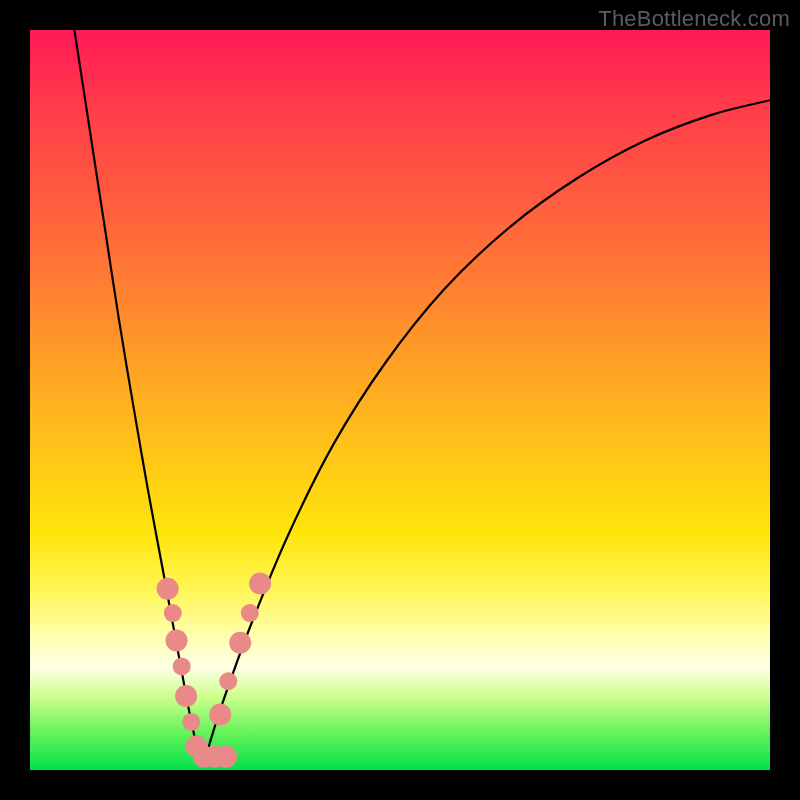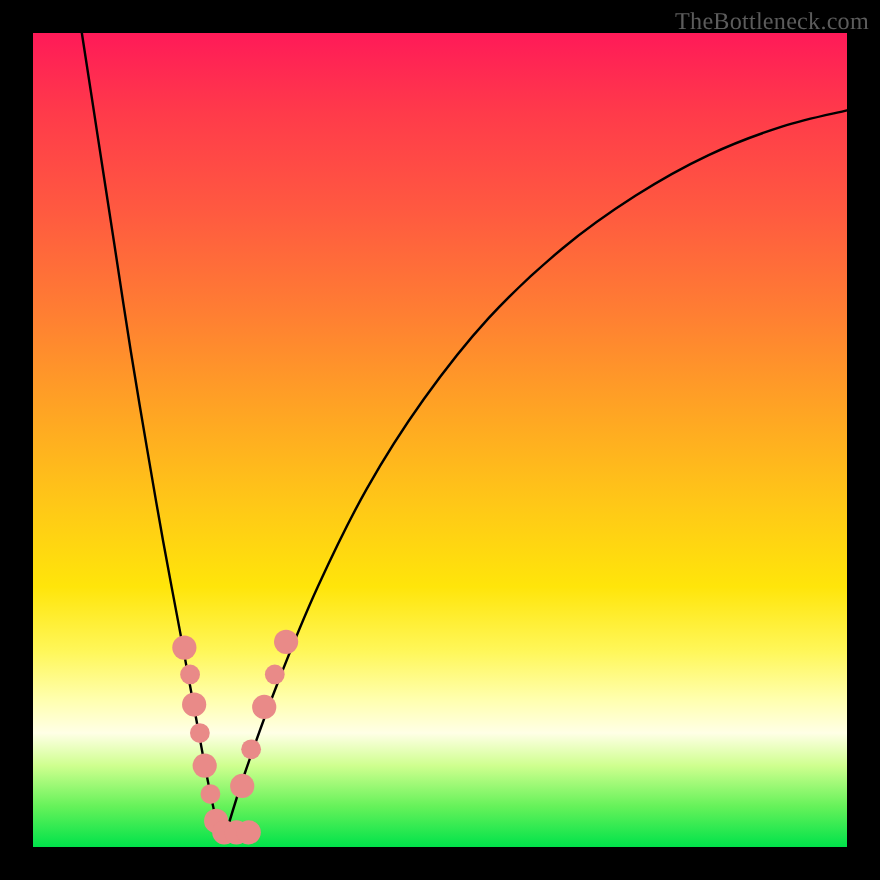--- a/index.html
+++ b/index.html
@@ -9,21 +9,20 @@
     height: 800px;
     overflow: hidden;
     background: #000;
     font-family: Arial, Helvetica, sans-serif;
   }
   .frame {
     position: relative;
     width: 800px;
     height: 604px;
     background: #000;
-    font-family: Liberation Serif, serif;
   }
   
   .plot {
     position: absolute;
     left: 30px;
     top: 30px;
     width: 740px;
     height: 740px;
     
     background: linear-gradient(to bottom,

